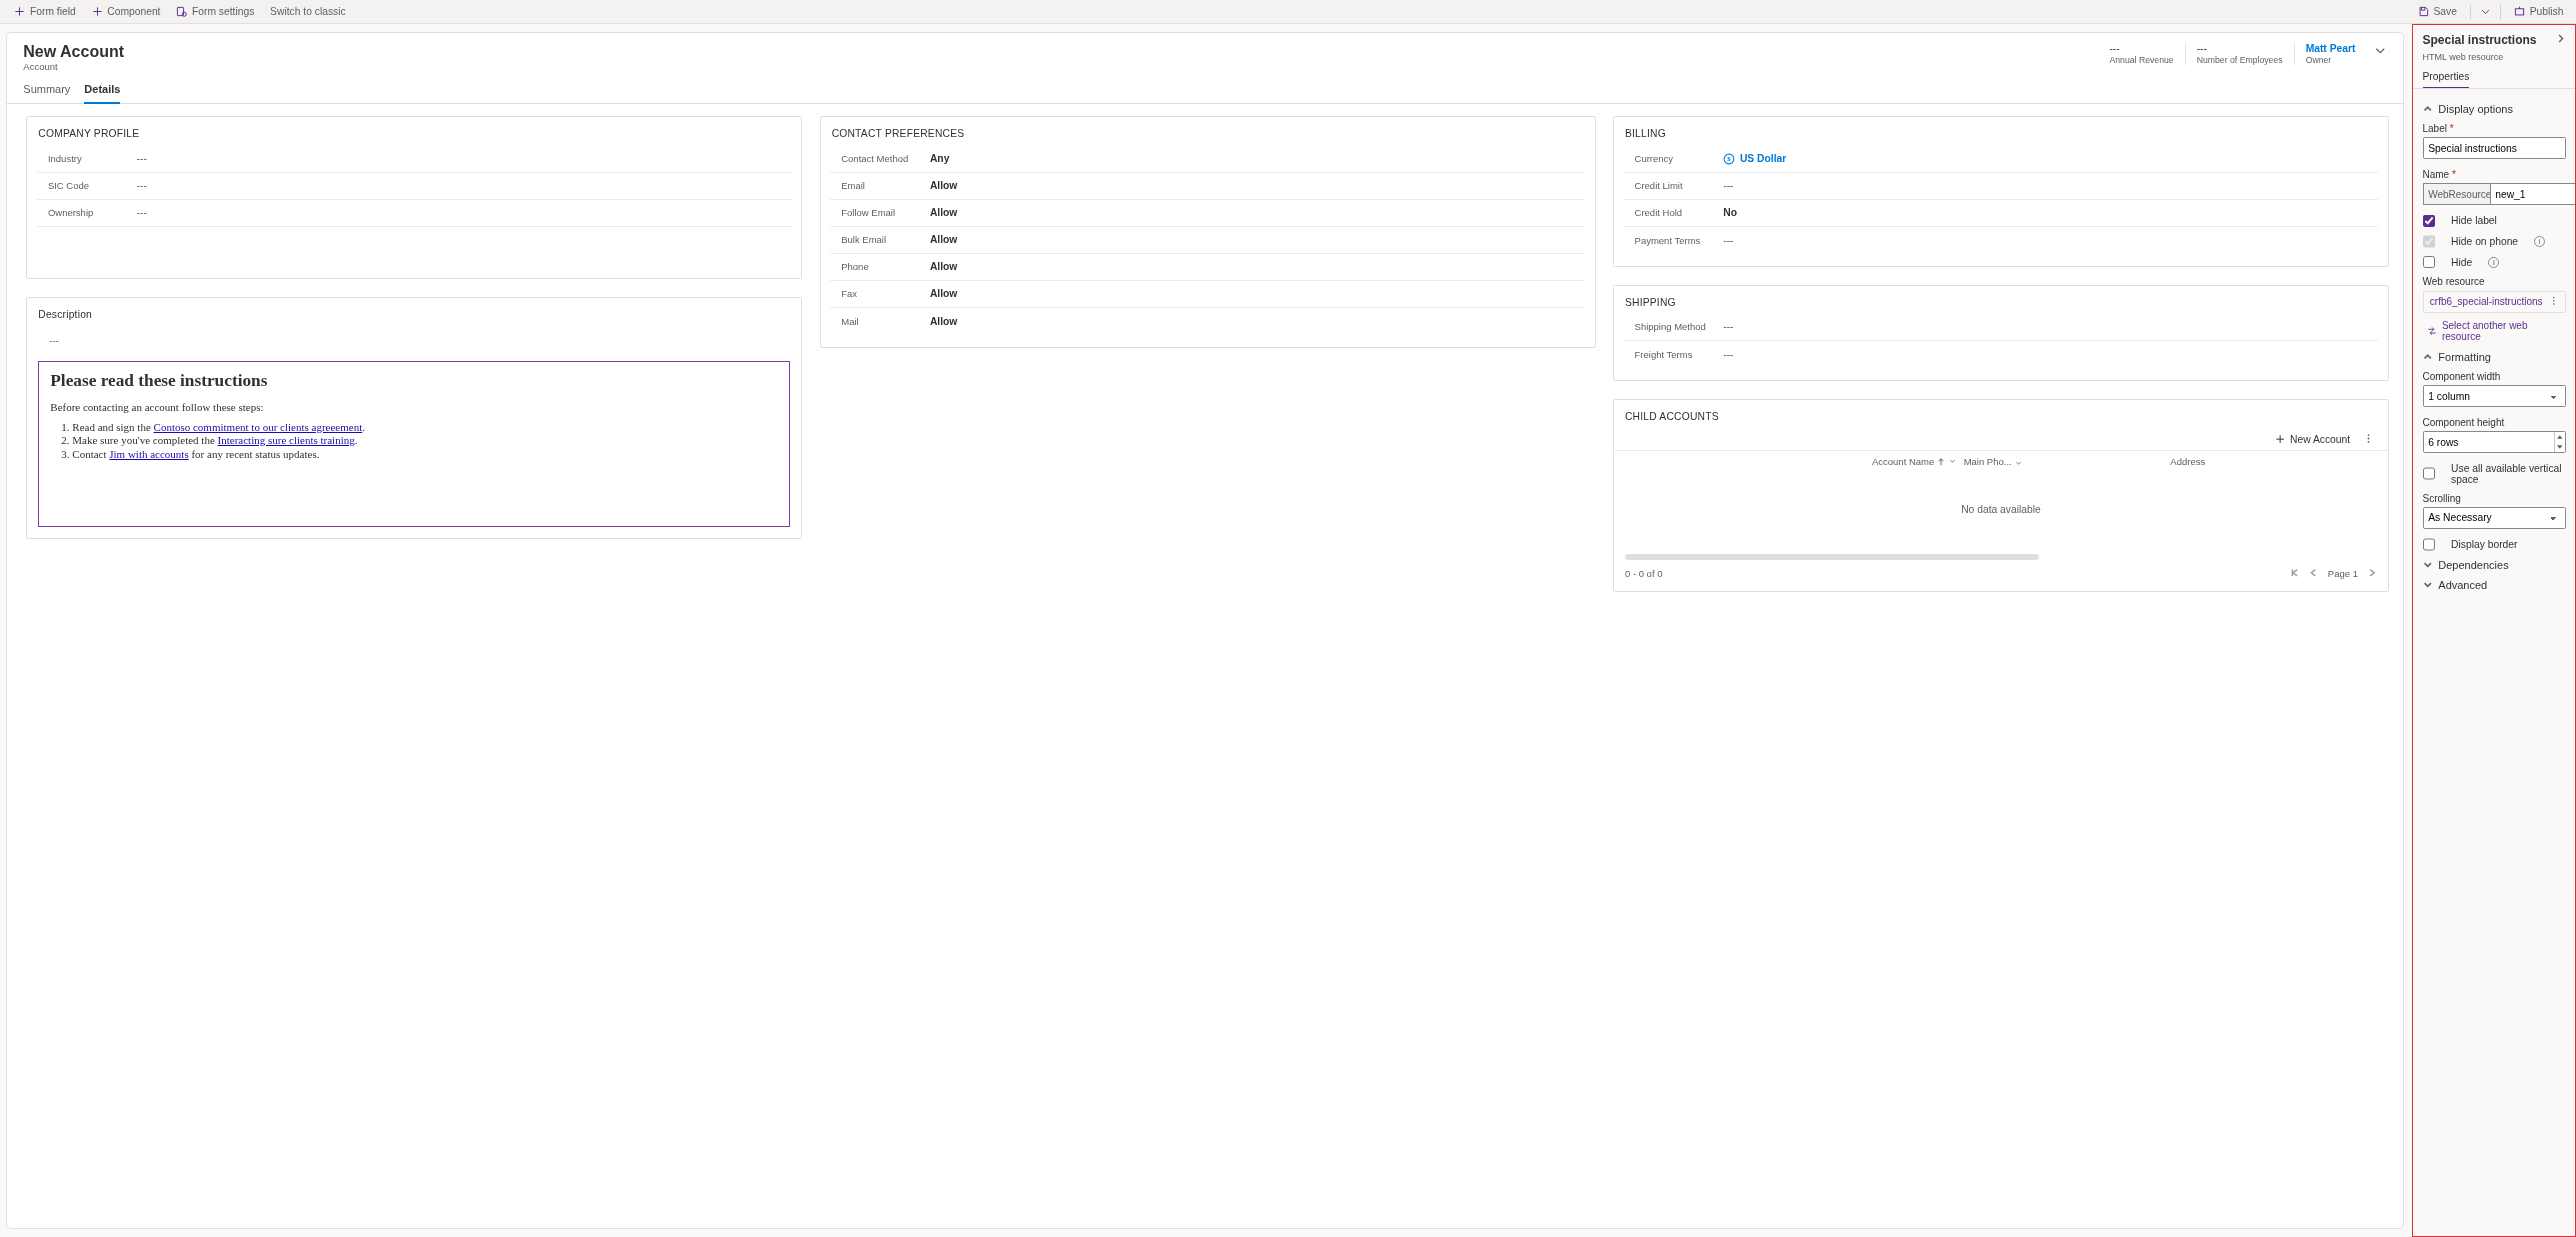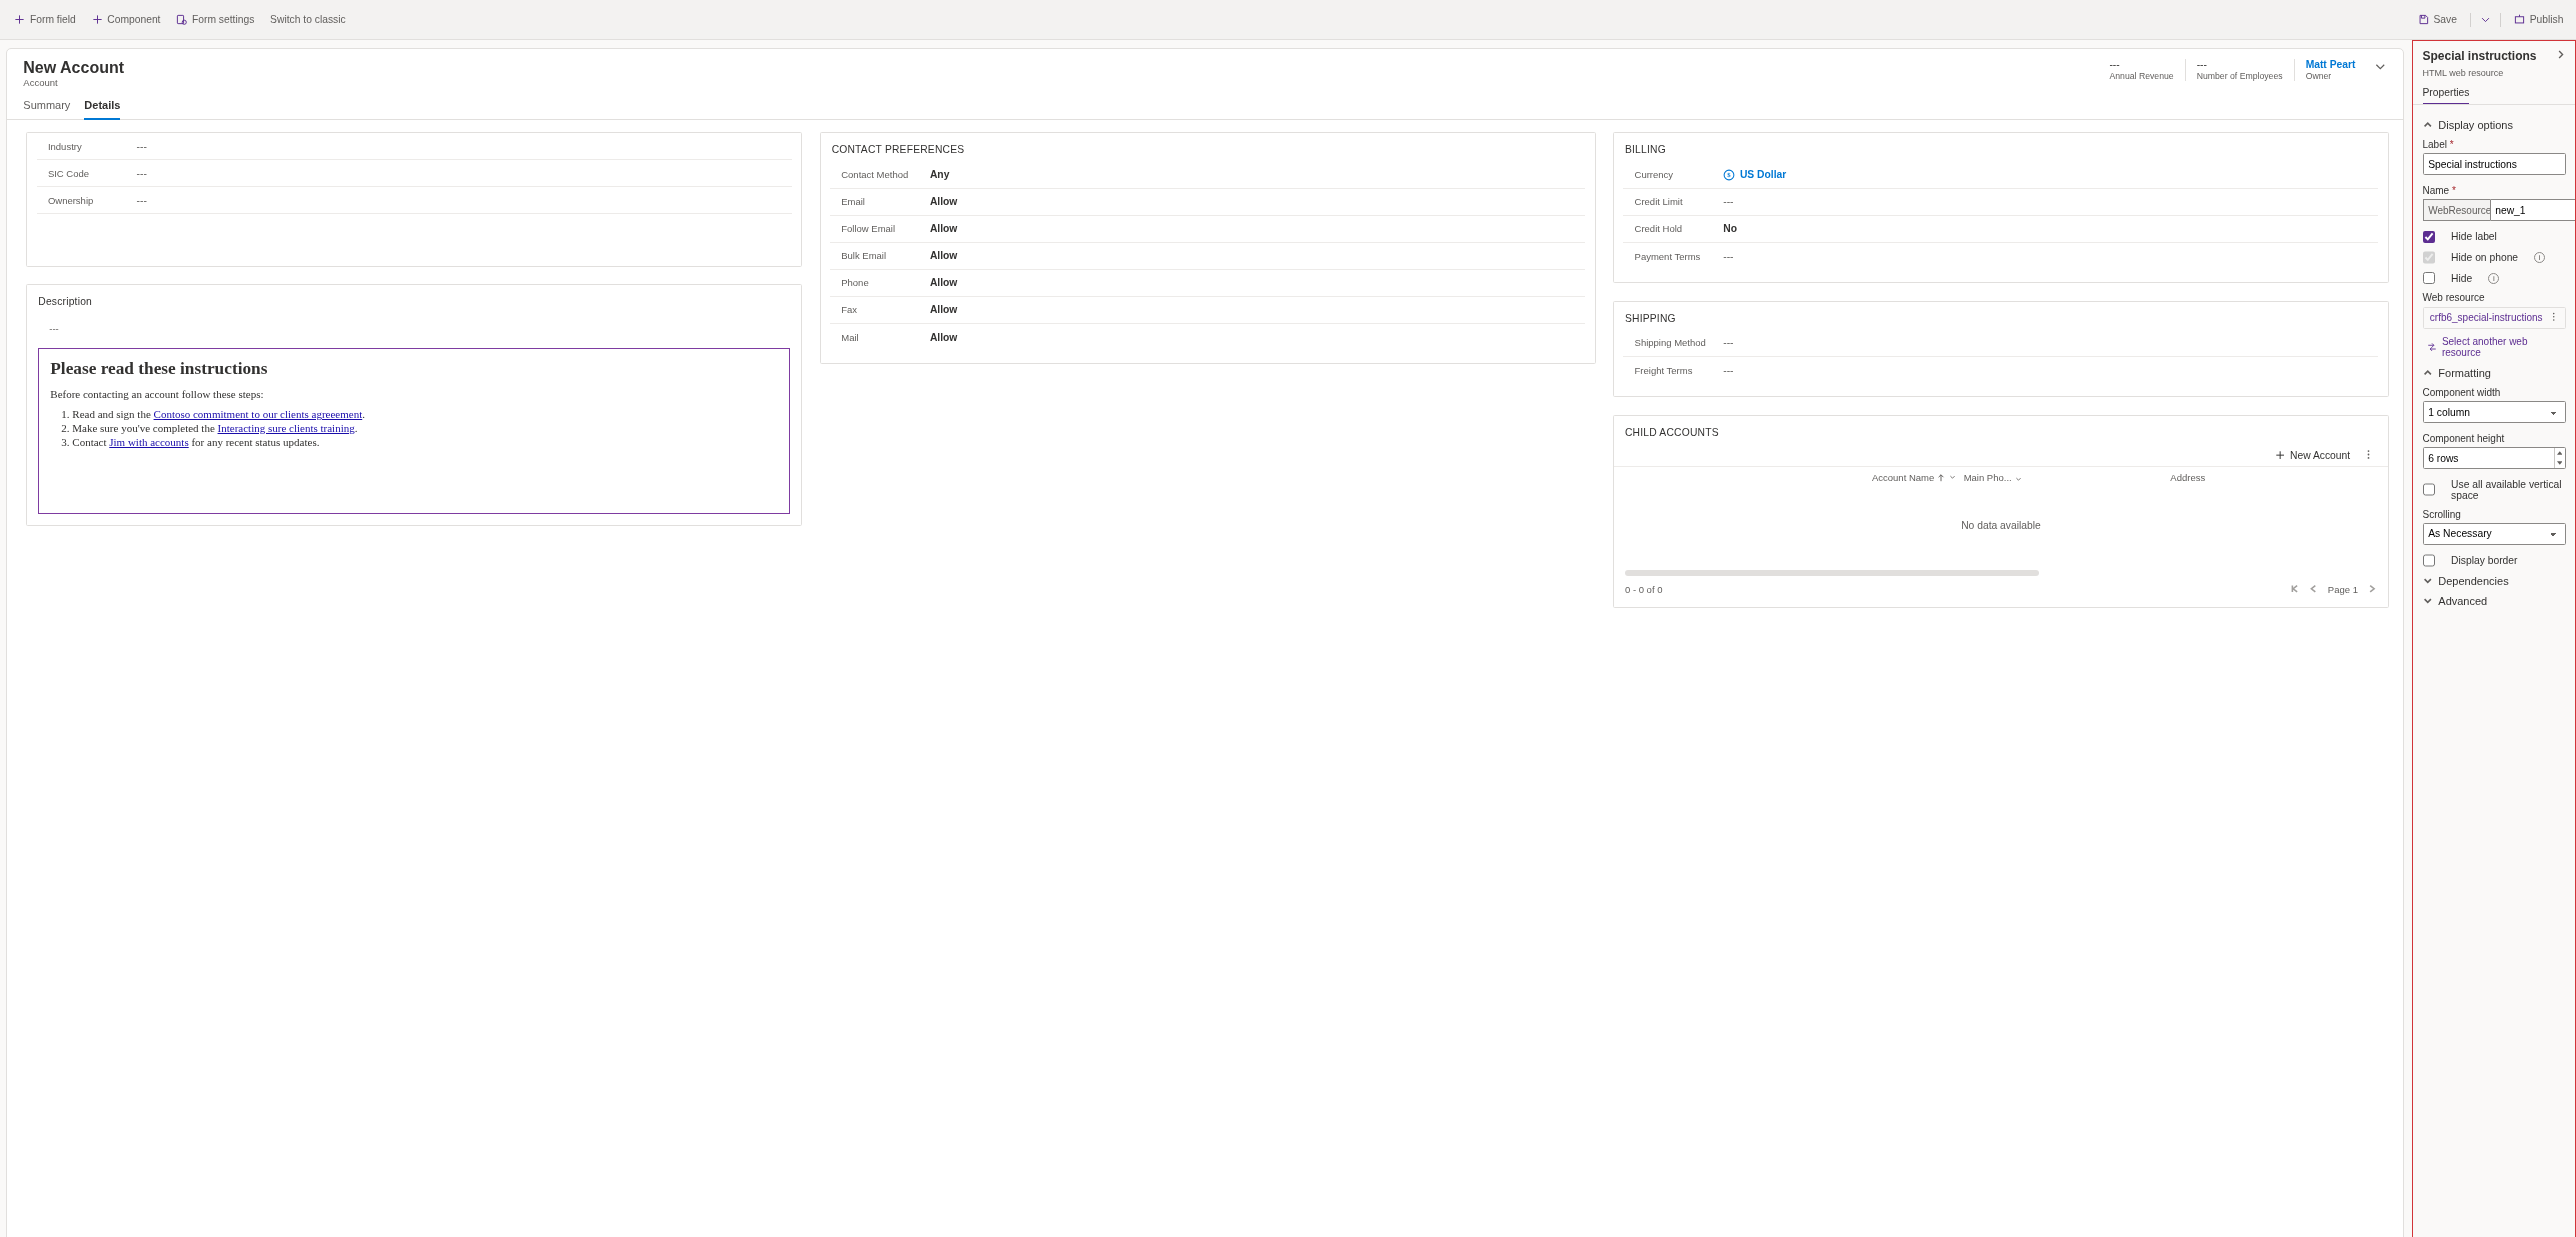--- a/index.html
+++ b/index.html
@@ -10,21 +10,21 @@
     color: #323130;
     background: #faf9f8;
     overflow: hidden;
   }
 
   
   .topbar {
     display: flex;
     justify-content: space-between;
     align-items: center;
-    height: 40px;
+    height: 24px;
     padding: 0 6.3px 0 8px;
     background: #f3f2f1;
     border-bottom: 0.8px solid #e1dfdd;
   }
   .topbar-left, .topbar-right { display: flex; align-items: center; gap: 3.2px; }
   .tb-btn {
     display: inline-flex; align-items: center; gap: 4.7px;
     padding: 2.4px 6.3px;
     color: #605e5c; font-size: 10.3px;
     cursor: pointer; border-radius: 1.6px;
@@ -256,20 +256,21 @@
       <div class="tabs">
         <div class="tab">Summary</div>
         <div class="tab active">Details</div>
       </div>
 
       <div class="form-body">
 
         <div class="col">
 
           <div class="section">
+            <div class="section-hdr">COMPANY PROFILE</div>
             <div class="section-body">
               <div class="frow">
                 <div class="lbl">Industry</div>
                 <div class="val dash">---</div>
               </div>
               <div class="frow">
                 <div class="lbl">SIC Code</div>
                 <div class="val dash">---</div>
               </div>
               <div class="frow">

